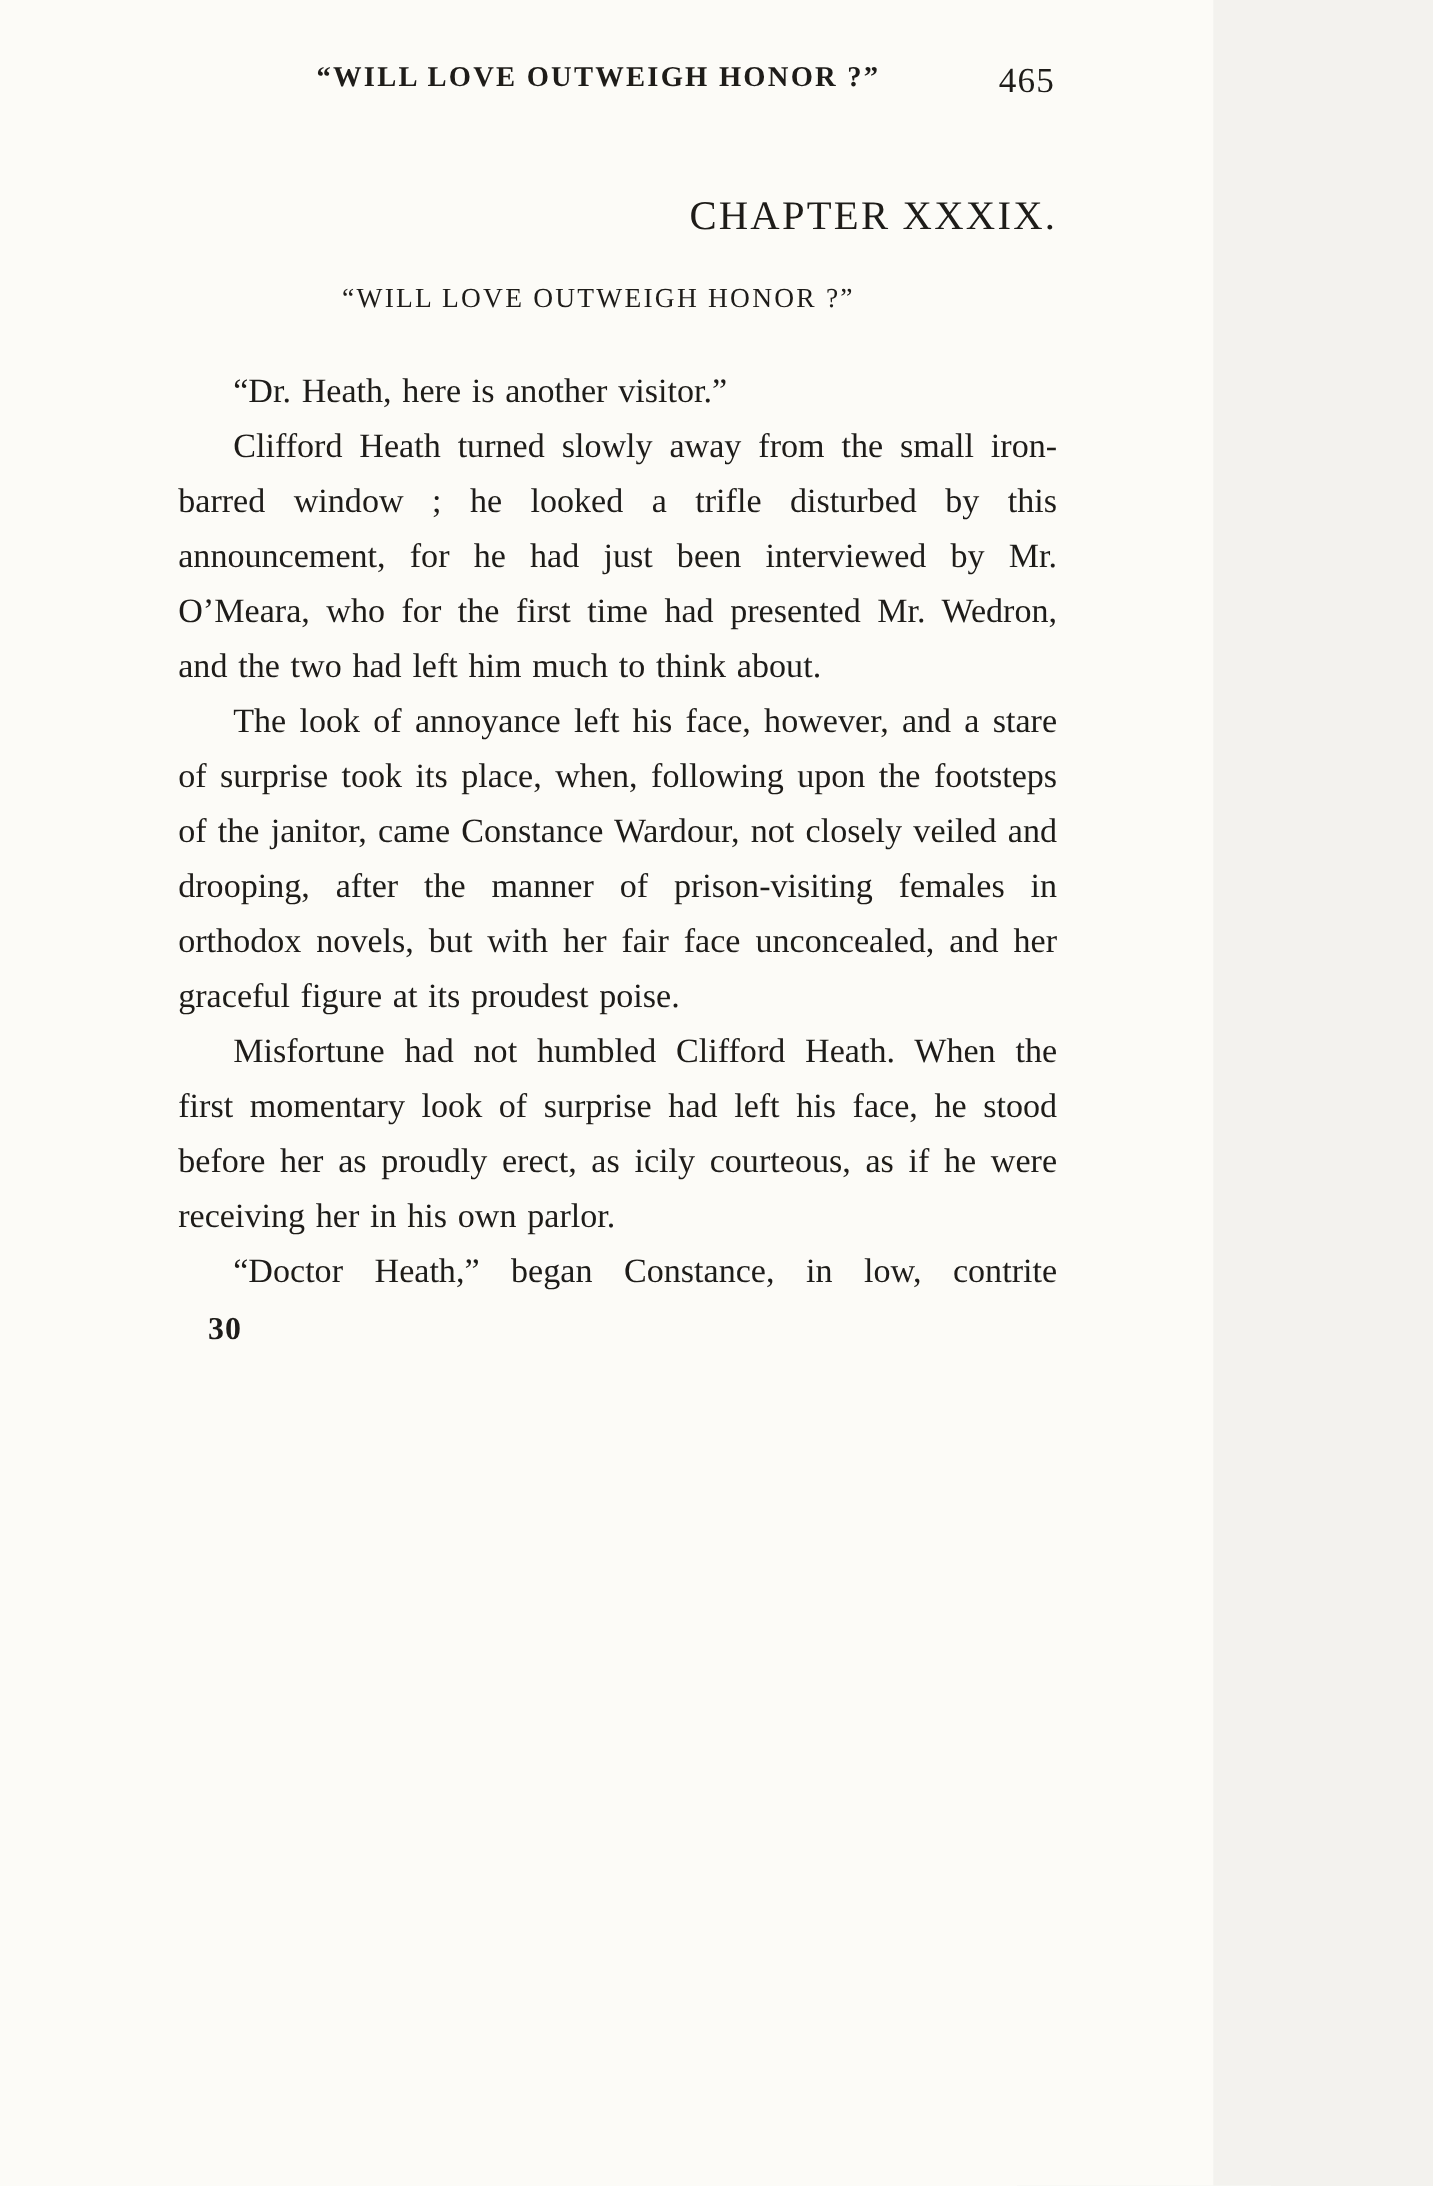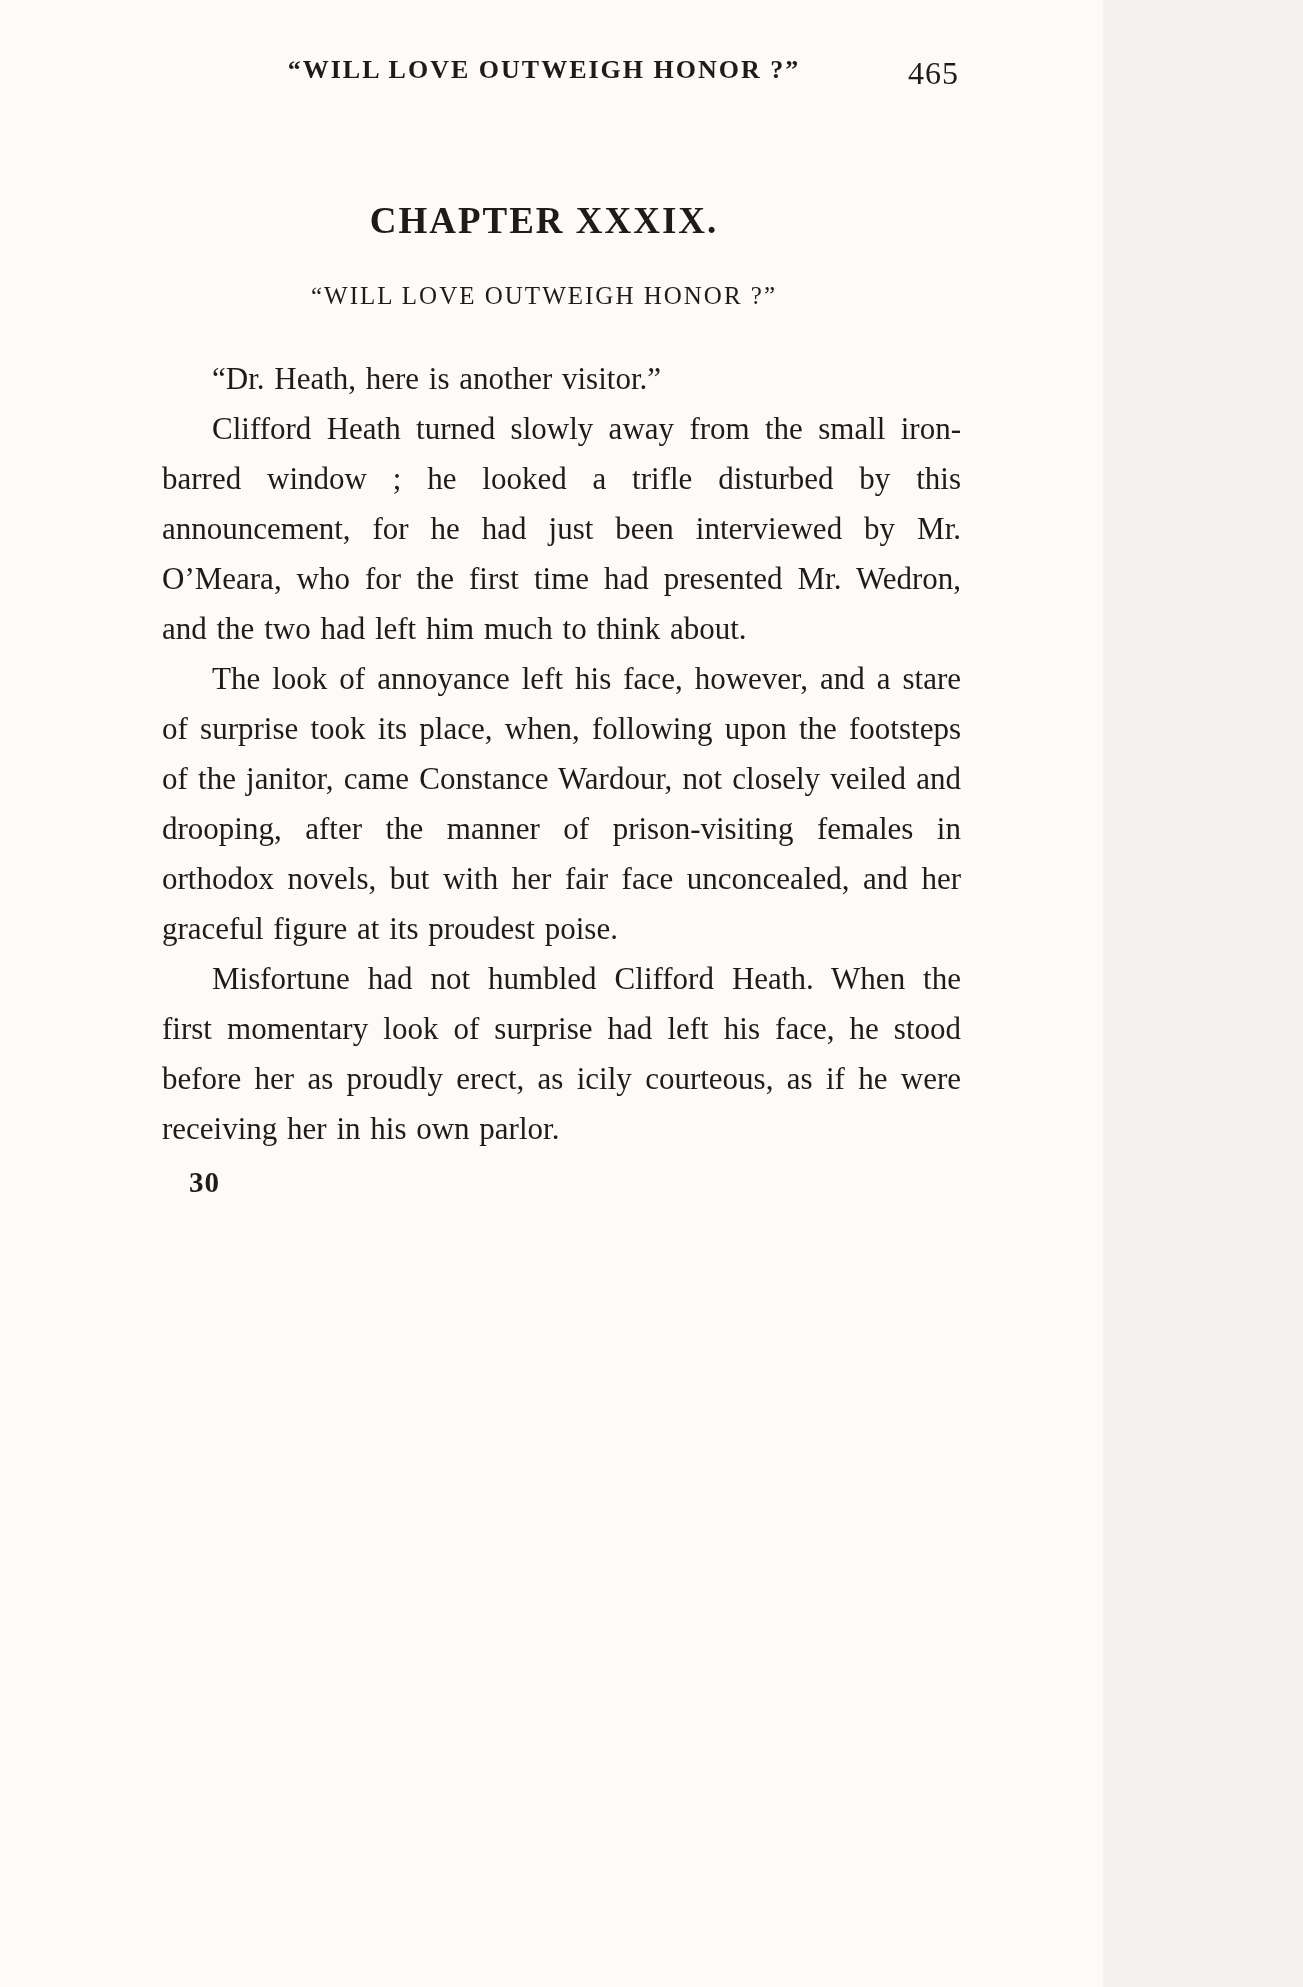--- a/index.html
+++ b/index.html
@@ -45,24 +45,24 @@
   .page-number {
     position: absolute;
     right: 2px;
     top: 0;
     font-size: 32px;
     letter-spacing: 1px;
   }
 
   
   .chapter-heading {
-    margin-top: 108px;
-    text-align: center;
+    margin-top: 84px;
+    text-align: right;
     font-size: 37px;
-    font-weight: bold;
+    font-weight: normal;
     letter-spacing: 2px;
   }
   .chapter-subtitle {
     margin-top: 40px;
     text-align: center;
     font-size: 25px;
     font-weight: normal;
     letter-spacing: 2px;
   }
 
@@ -104,18 +104,19 @@
 
     <h1 class="chapter-heading">CHAPTER XXXIX.</h1>
 
     <h2 class="chapter-subtitle">“WILL LOVE OUTWEIGH HONOR ?”</h2>
 
     <main class="body-text">
       <p class="para">“Dr. Heath, here is another visitor.”</p>
       <p class="para">Clifford Heath turned slowly away from the small iron-barred window ; he looked a trifle disturbed by this announcement, for he had just been interviewed by Mr. O’Meara, who for the first time had presented Mr. Wedron, and the two had left him much to think about.</p>
       <p class="para">The look of annoyance left his face, however, and a stare of surprise took its place, when, following upon the footsteps of the janitor, came Constance Wardour, not closely veiled and drooping, after the manner of prison-visiting females in orthodox novels, but with her fair face unconcealed, and her graceful figure at its proudest poise.</p>
       <p class="para">Misfortune had not humbled Clifford Heath. When the first momentary look of surprise had left his face, he stood before her as proudly erect, as icily courteous, as if he were receiving her in his own parlor.</p>
+      <p class="para justify-last">“Doctor Heath,” began Constance, in low, contrite</p>
     </main>
 
     <div class="signature-mark">30</div>
 
   </div>
 </div>
 
 </body></html>

